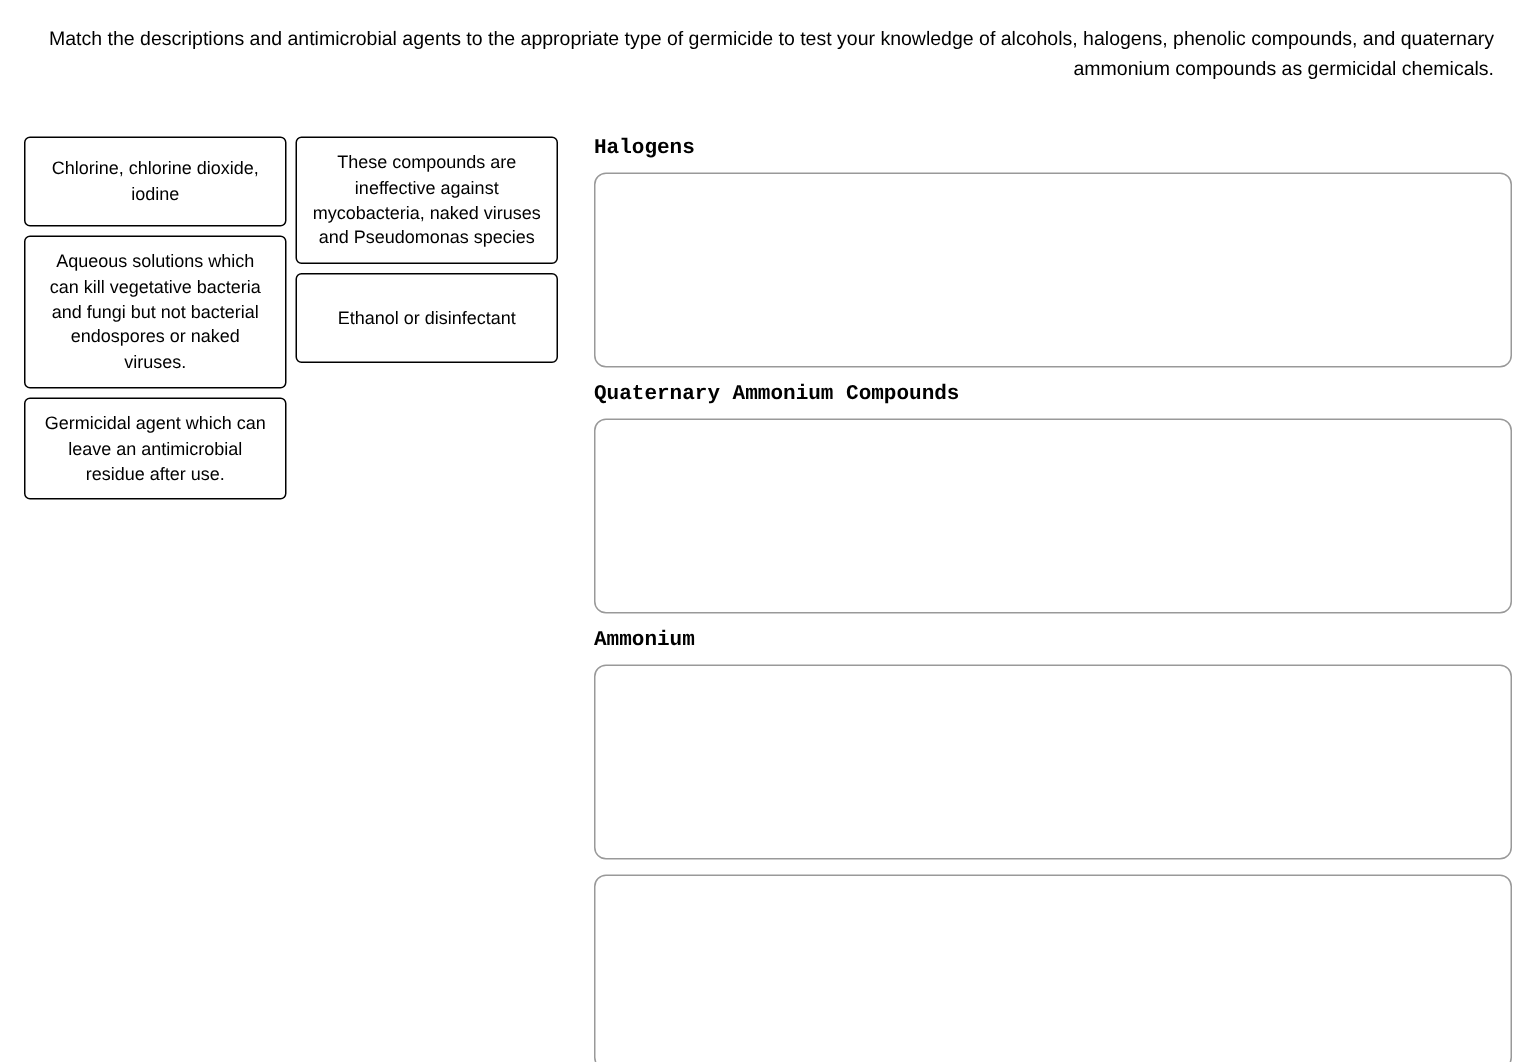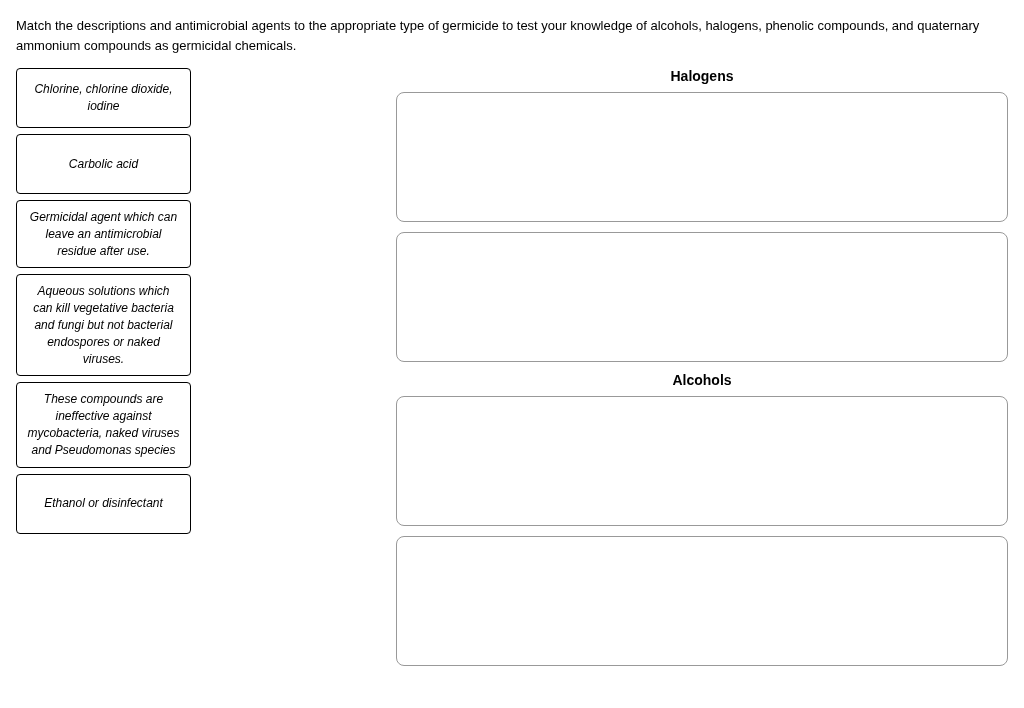--- a/index.html
+++ b/index.html
@@ -8,35 +8,35 @@
       font-size: 13px;
       background: #fff;
       color: #000;
       padding: 16px;
       width: 1024px;
       min-height: 708px;
     }
     .instructions {
       font-size: 13px;
       line-height: 1.5;
-      margin-bottom: 13px;
+      margin-bottom: 36px;
       max-width: 980px;
+      text-align: right;
     }
     .main-layout {
       display: flex;
       gap: 20px;
       align-items: flex-start;
     }
     .left-panel {
       display: flex;
       gap: 6px;
-      flex-direction: column;
+      flex-direction: row;
       flex-shrink: 0;
       width: 360px;
-      font-style: italic;
     }
     .drag-column {
       display: flex;
       flex-direction: column;
       gap: 6px;
       width: 175px;
     }
     .drag-item {
       border: 1.5px solid #000;
       border-radius: 4px;
@@ -58,62 +58,62 @@
       flex: 1;
     }
     .category-section {
       display: flex;
       flex-direction: column;
       gap: 4px;
     }
     .category-label {
       font-weight: bold;
       font-size: 14px;
-      text-align: center;
       margin-bottom: 4px;
+      font-family: Liberation Mono, monospace;
     }
     .drop-zone {
       border: 1.5px solid #999;
       border-radius: 8px;
       min-height: 130px;
       background: #fff;
       width: 100%;
     }
   </style>
 </head>
 <body>
 
 <p class="instructions">Match the descriptions and antimicrobial agents to the appropriate type of germicide to test your knowledge of alcohols, halogens, phenolic compounds, and quaternary ammonium compounds as germicidal chemicals.</p>
 
 <div class="main-layout">
   <div class="left-panel">
     <div class="drag-column">
       <div class="drag-item">Chlorine, chlorine dioxide, iodine</div>
-      <div class="drag-item">Carbolic acid</div>
+      <div class="drag-item">Aqueous solutions which can kill vegetative bacteria and fungi but not bacterial endospores or naked viruses.</div>
       <div class="drag-item">Germicidal agent which can leave an antimicrobial residue after use.</div>
-      <div class="drag-item">Aqueous solutions which can kill vegetative bacteria and fungi but not bacterial endospores or naked viruses.</div>
     </div>
     <div class="drag-column">
       <div class="drag-item">These compounds are ineffective against mycobacteria, naked viruses and Pseudomonas species</div>
       <div class="drag-item">Ethanol or disinfectant</div>
     </div>
   </div>
 
   <div class="right-panel">
     <div class="category-section">
       <div class="category-label">Halogens</div>
       <div class="drop-zone"></div>
     </div>
 
     <div class="category-section">
+      <div class="category-label">Quaternary Ammonium Compounds</div>
       <div class="drop-zone"></div>
     </div>
 
     <div class="category-section">
-      <div class="category-label">Alcohols</div>
+      <div class="category-label">Ammonium</div>
       <div class="drop-zone"></div>
     </div>
 
     <div class="category-section">
       <div class="drop-zone"></div>
     </div>
   </div>
 </div>
 
 </body></html>

